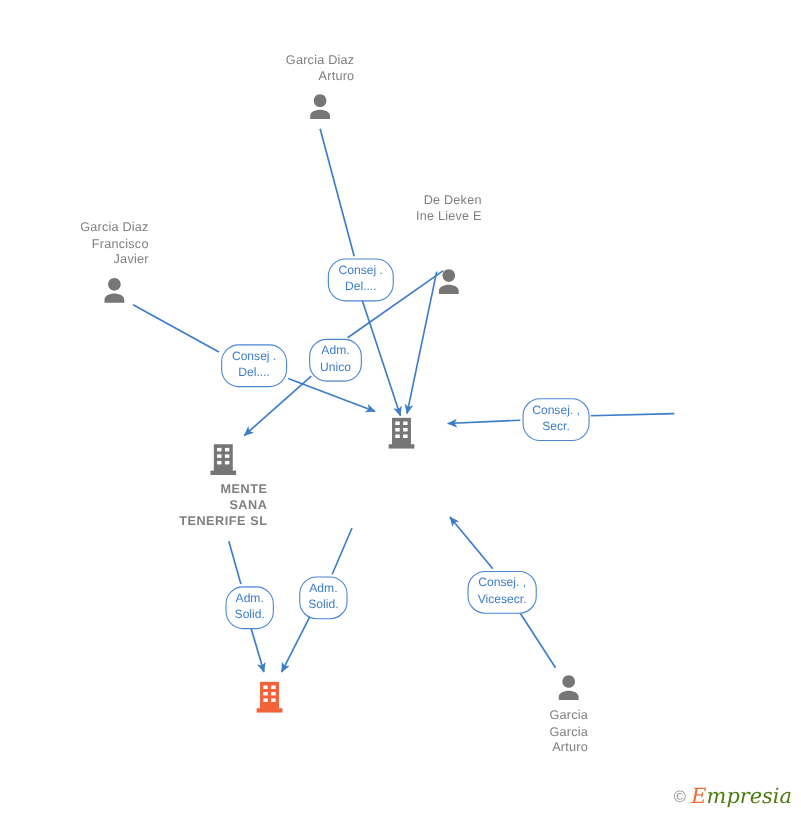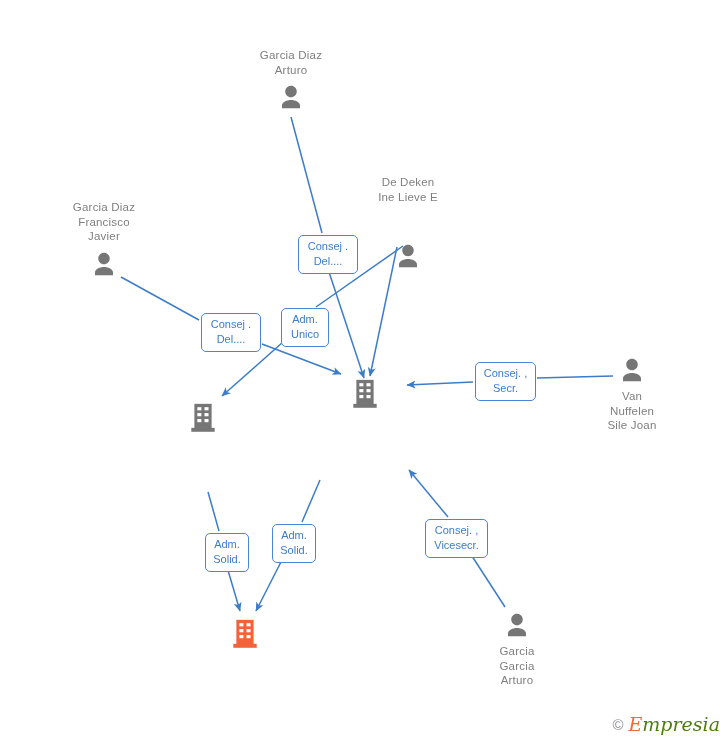--- a/index.html
+++ b/index.html
@@ -7,31 +7,31 @@
     width:728px;height:740px;position:relative;overflow:hidden;
     font-family:"Liberation Sans","DejaVu Sans",sans-serif;
     -webkit-font-smoothing:antialiased;
   }
   #graph{position:absolute;left:0;top:0;width:728px;height:740px;}
   #edges{position:absolute;left:0;top:0;width:728px;height:740px;pointer-events:none;}
 
   .node{position:absolute;display:flex;flex-direction:column;align-items:center;width:120px;}
   .node .glyph{display:block;line-height:0;}
   .node .caption{
-    color:#7f7f7f;font-size:11.5px;line-height:14.5px;text-align:center;
+    color:#7f7f7f;font-size:11.5px;line-height:14.5px;text-align:right;
     letter-spacing:.2px;white-space:pre-line;
   }
   .node.person-top .caption{margin-bottom:5px;}
   .node.person-bottom .caption{margin-top:4px;}
   .node.company .caption{margin-top:4px;font-weight:bold;letter-spacing:.5px;font-size:11.5px;}
   .node.company.primary .caption{color:#7f7f7f;}
 
   .edge-label{
     position:absolute;background:#ffffff;border:1px solid #4a86d4;
-    border-radius:5px;color:#3d7cc9;font-size:11px;line-height:15px;
+    border-radius:16px;color:#3d7cc9;font-size:11px;line-height:15px;
     text-align:center;padding:3px 7px 4px 7px;white-space:pre-line;
     box-sizing:border-box;
   }
 
   #watermark{
     position:absolute;right:8px;bottom:6px;display:flex;align-items:center;gap:5px;
   }
   #watermark .copy{color:#8a8f93;font-size:15px;line-height:15px;}
   #watermark .brand{font-family:"DejaVu Serif","Liberation Serif",serif;font-style:italic;font-size:19px;line-height:19px;}
   #watermark .brand .e{color:#ef6c35;}
@@ -106,30 +106,20 @@
     <div class="caption">Garcia Diaz
 Francisco
 Javier</div>
     <div class="glyph">
       <svg width="30" height="30" viewBox="0 0 24 24">
           <path fill="#767676" d="M12 12.2c2.6 0 4.6-2.1 4.6-4.6S14.6 3 12 3 7.4 5.1 7.4 7.6s2 4.6 4.6 4.6zm0 2.1c-3.4 0-7.2 1.7-7.2 4.3V21h14.4v-2.4c0-2.6-3.8-4.3-7.2-4.3z"></path>
         </svg>
     </div>
   </div>
 
-  <div class="node person-bottom" style="left:572px;top:355px;">
-    <div class="glyph">
-      <svg width="30" height="30" viewBox="0 0 24 24">
-          <path fill="#767676" d="M12 12.2c2.6 0 4.6-2.1 4.6-4.6S14.6 3 12 3 7.4 5.1 7.4 7.6s2 4.6 4.6 4.6zm0 2.1c-3.4 0-7.2 1.7-7.2 4.3V21h14.4v-2.4c0-2.6-3.8-4.3-7.2-4.3z"></path>
-        </svg>
-    </div>
-    <div class="caption">Van
-Nuffelen
-Sile Joan</div>
-  </div>
 
   <div class="node person-bottom" style="left:457px;top:610px;">
     <div class="glyph">
       <svg width="30" height="30" viewBox="0 0 24 24">
           <path fill="#767676" d="M12 12.2c2.6 0 4.6-2.1 4.6-4.6S14.6 3 12 3 7.4 5.1 7.4 7.6s2 4.6 4.6 4.6zm0 2.1c-3.4 0-7.2 1.7-7.2 4.3V21h14.4v-2.4c0-2.6-3.8-4.3-7.2-4.3z"></path>
         </svg>
     </div>
     <div class="caption">Garcia
 Garcia
 Arturo</div>
@@ -143,20 +133,23 @@
         <g fill="#ffffff">
           <rect x="7.4" y="4.2" width="3.3" height="2.6"></rect>
             <rect x="13.2" y="4.2" width="3.3" height="2.6"></rect>
           <rect x="7.4" y="9" width="3.3" height="2.6"></rect>
             <rect x="13.2" y="9" width="3.3" height="2.6"></rect>
           <rect x="7.4" y="13.8" width="3.3" height="2.6"></rect>
             <rect x="13.2" y="13.8" width="3.3" height="2.6"></rect>
         </g>
       </svg>
     </div>
+    <div class="caption">MENTE
+SANA
+TENERIFE  SL</div>
   </div>
 
   <div class="node company" style="left:305px;top:378px;">
     <div class="glyph">
       <svg width="30" height="32" viewBox="0 0 24 26">
         <rect x="5" y="1.5" width="14" height="20" fill="#767676"></rect>
         <rect x="2.5" y="21" width="19" height="3.2" fill="#767676"></rect>
         <g fill="#ffffff">
           <rect x="7.4" y="4.2" width="3.3" height="2.6"></rect>
             <rect x="13.2" y="4.2" width="3.3" height="2.6"></rect>

